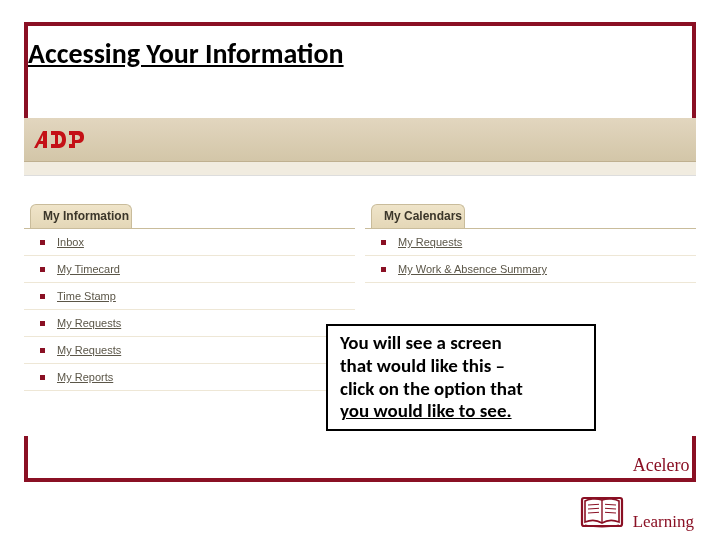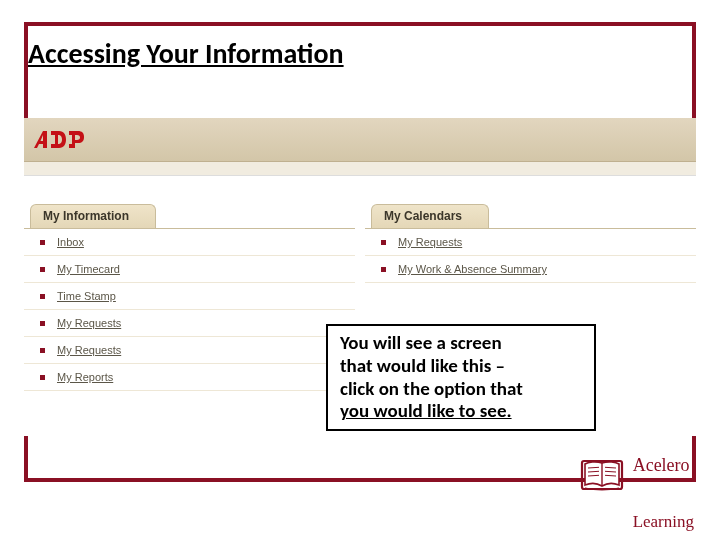--- a/index.html
+++ b/index.html
@@ -70,21 +70,21 @@
     position: relative;
   }
   .panel-tab {
     display: inline-block;
     background: linear-gradient(#efe4c9, #e4d7b7);
     border: 1px solid #c9bc9b;
     border-bottom: none;
     border-radius: 6px 6px 0 0;
     font: 700 12px Arial, sans-serif;
     color: #3b362a;
-    padding: 4px 26px 5px 12px;
+    padding: 4px 2px 5px 12px;
     margin-left: 6px;
   }
   .panel-body {
     border-top: 1px solid #c9bc9b;
     background: #fff;
   }
   .item {
     display: flex;
     align-items: center;
     font: 11px Arial, sans-serif;
@@ -117,21 +117,21 @@
   }
   .callout span:last-child {
     text-decoration: underline;
   }
   
   .footer-logo {
     position: absolute;
     right: 26px;
     bottom: 8px;
     display: flex;
-    align-items: flex-start;
+    align-items: flex-end;
     gap: 8px;
   }
   .book-svg { display:block; }
   .footer-text { line-height: 1; }
   .footer-text .l1 {
     font: 400 18px "Georgia", serif;
     color: #8a1024;
   }
   .footer-text .l2 {
     font: 400 17px "Georgia", serif;

